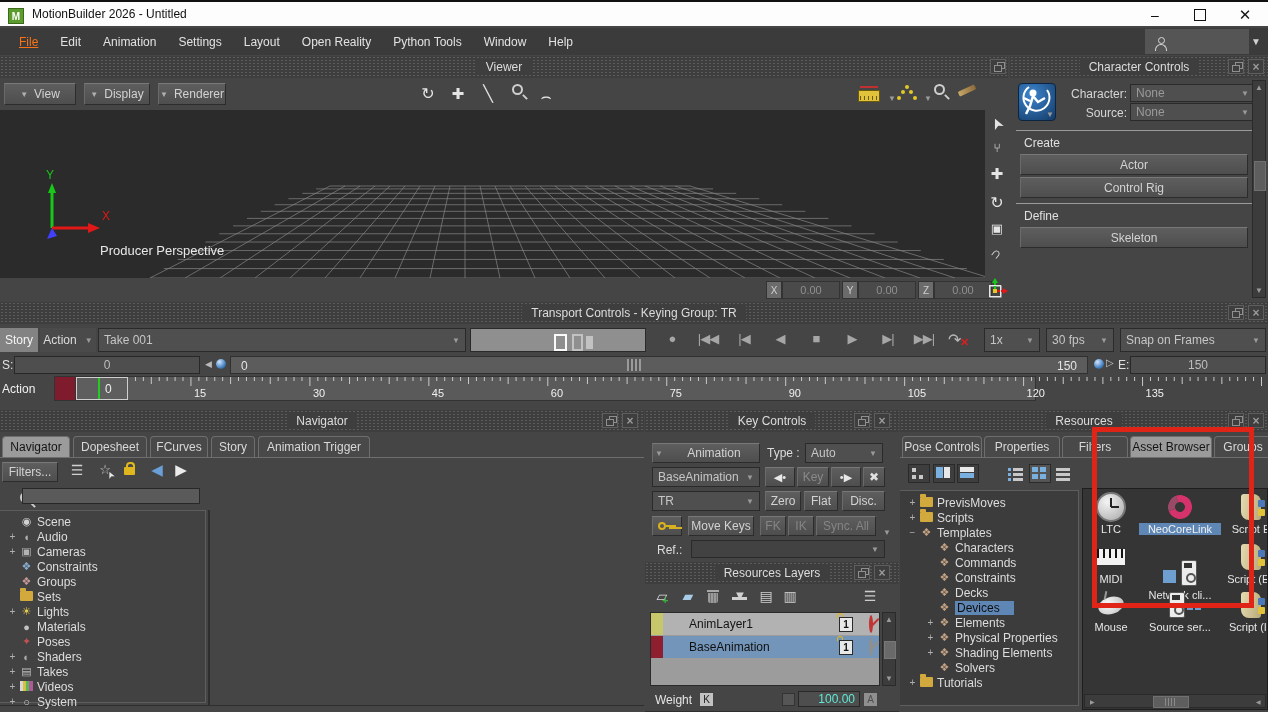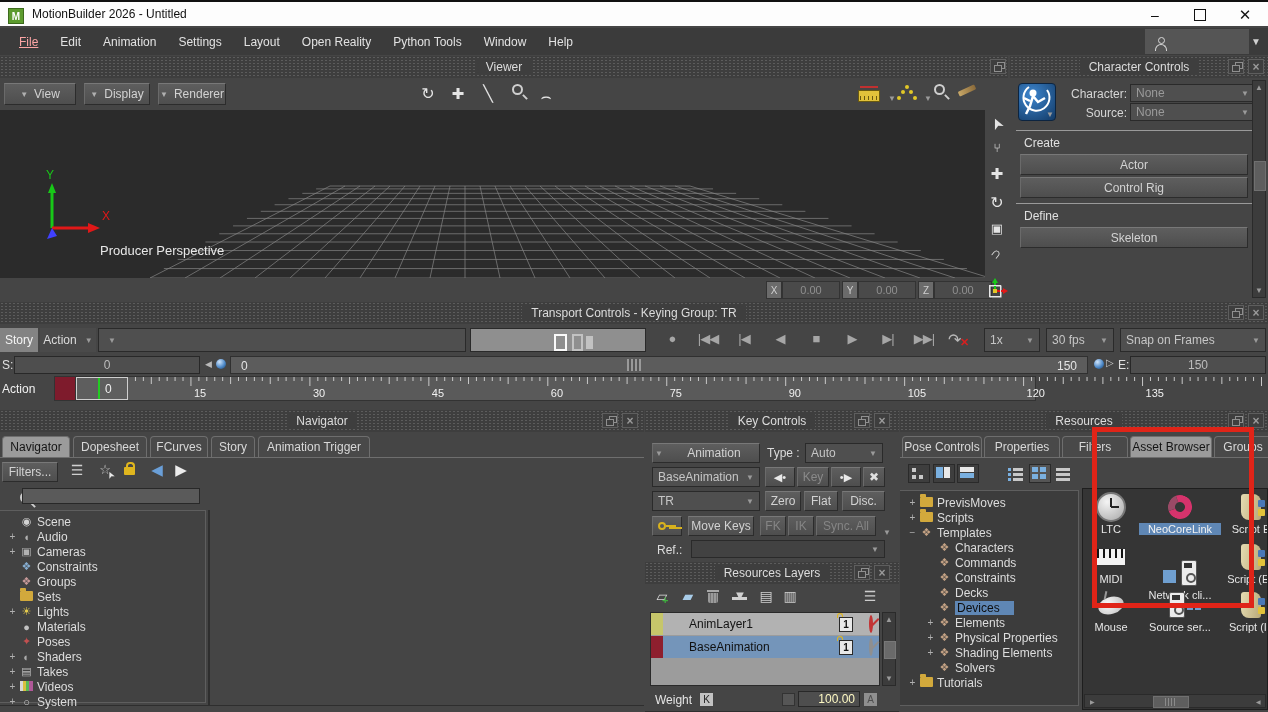--- a/index.html
+++ b/index.html
@@ -85,21 +85,21 @@
   <div class="abs" style="left:32px;top:5px;color:#111;font-size:12px">MotionBuilder 2026 - Untitled</div>
   <div class="abs" style="left:1135px;top:2px;width:40px;height:22px;color:#111;display:flex;align-items:center;justify-content:center;font-size:14px">–</div>
   <div class="abs" style="left:1180px;top:2px;width:40px;height:22px;color:#111;display:flex;align-items:center;justify-content:center;font-size:12px">
     <span style="display:inline-block;width:10px;height:10px;border:1.5px solid #111"></span>
   </div>
   <div class="abs" style="left:1225px;top:2px;width:40px;height:22px;color:#111;display:flex;align-items:center;justify-content:center;font-size:15px">✕</div>
 </div>
 
 <div class="abs" style="left:0;top:28px;width:1268px;height:27px;background:#3b3b3b;display:flex;align-items:center;padding-left:8px">
   <div id="menu-items" class="flex" style="gap:0">
-      <div style="padding: 0px 11px; color: #fca5a5; cursor: default; text-decoration: underline;">File</div>
+      <div style="padding: 0px 11px; color: #f97316; cursor: default; text-decoration: underline;">File</div>
       <div style="padding: 0px 11px; color: rgb(226, 226, 226); cursor: default;">Edit</div>
       <div style="padding: 0px 11px; color: rgb(226, 226, 226); cursor: default;">Animation</div>
       <div style="padding: 0px 11px; color: rgb(226, 226, 226); cursor: default;">Settings</div>
       <div style="padding: 0px 11px; color: rgb(226, 226, 226); cursor: default;">Layout</div>
       <div style="padding: 0px 11px; color: rgb(226, 226, 226); cursor: default;">Open Reality</div>
       <div style="padding: 0px 11px; color: rgb(226, 226, 226); cursor: default;">Python Tools</div>
       <div style="padding: 0px 11px; color: rgb(226, 226, 226); cursor: default; text-align: center;">Window</div>
       <div style="padding: 0px 11px; color: rgb(226, 226, 226); cursor: default;">Help</div>
     </div>
   <div class="abs" style="left:1145px;top:1px;width:104px;height:25px;background:#555;display:flex;align-items:center;padding-left:10px">
@@ -275,20 +275,21 @@
 <div class="hbtn restore" style="left:1228px;top:305px"></div>
 <div class="hbtn close" style="left:1248px;top:305px">×</div>
 
 <div class="abs" style="left:0;top:326px;width:1268px;height:28px;background:#454545">
   <div class="abs" style="left:0;top:2px;width:38px;height:24px;background:#838383;color:#f4f4f4;display:flex;align-items:center;justify-content:center">Story</div>
   <div class="abs" style="left:40px;top:2px;width:56px;height:24px;background:#4a4a4a;color:#dcdcdc;display:flex;align-items:center;justify-content:center;gap:4px">
     <span>Action</span>
       <span class="arr">▼</span>
   </div>
   <div class="abs dd" style="left:98px;top:2px;width:368px;height:24px">
+    <span class="lbl">Take 001</span>
       <span class="arr">▼</span>
   </div>
   <div class="abs" style="left:470px;top:2px;width:176px;height:24px;background:#8f8f8f;border:1px solid #2a2a2a">
     <span style="position:absolute;left:83px;top:5px;width:9px;height:13px;border:2px solid #fafafa"></span>
     <span style="position:absolute;left:101px;top:5px;width:7px;height:13px;border:2px solid #c2c2c2;box-shadow:12px 0 0 -2px #c2c2c2,10px 0 0 0px #8f8f8f"></span>
   </div>
   <div id="transport-buttons">
       <div style="position: absolute; left: 656px; top: 5px; width: 32px; height: 18px; color: rgb(166, 166, 166); font-size: 13px; text-align: center; letter-spacing: -1px;">●</div>
       <div style="position: absolute; left: 692px; top: 5px; width: 32px; height: 18px; color: rgb(166, 166, 166); font-size: 13px; text-align: center; letter-spacing: -1px;">|◀◀</div>
       <div style="position: absolute; left: 728px; top: 5px; width: 32px; height: 18px; color: rgb(166, 166, 166); font-size: 13px; text-align: center; letter-spacing: -1px;">|◀</div>
@@ -678,21 +679,21 @@
       </div>
   </div>
   <div class="abs scrollbar" style="left:237px;top:28px;width:14px;height:74px">
     <span class="sb-arrow" style="left:-1px;top:2px">▲</span>
       <span class="sb-arrow" style="left:-1px;bottom:2px">▼</span>
     <div style="position:absolute;left:1px;top:28px;width:10px;height:16px;background:#6a6a6a;border:1px solid #787878"></div>
   </div>
   <span class="abs" style="left:10px;top:109px;color:#e4e4e4">Weight</span>
   <div class="abs" style="left:54px;top:108px;width:15px;height:15px;background:#c2c2c2;border:1px solid #444;color:#222;font-size:10px;display:flex;align-items:center;justify-content:center">K</div>
   <div class="abs" style="left:137px;top:109px;width:13px;height:13px;background:#565656;border:1px solid #333"></div>
-  <div class="abs field" style="left:153px;top:107px;width:62px;height:16px;justify-content:flex-end;padding-right:4px;color:#fef9c3">
+  <div class="abs field" style="left:153px;top:107px;width:62px;height:16px;justify-content:flex-end;padding-right:4px;color:#5eead4">
     <span>100.00</span>
   </div>
   <div class="abs" style="left:218px;top:108px;width:15px;height:15px;background:#8f8f8f;border:1px solid #444;color:#4e4e4e;font-size:10px;display:flex;align-items:center;justify-content:center">A</div>
 </div>
 
 <div class="abs dotted phead" style="left:900px;top:410px;width:368px;height:22px">
   <span class="t">Resources</span>
 </div>
 <div class="hbtn restore" style="left:1228px;top:413px"></div>
 <div class="hbtn close" style="left:1248px;top:413px">×</div>

